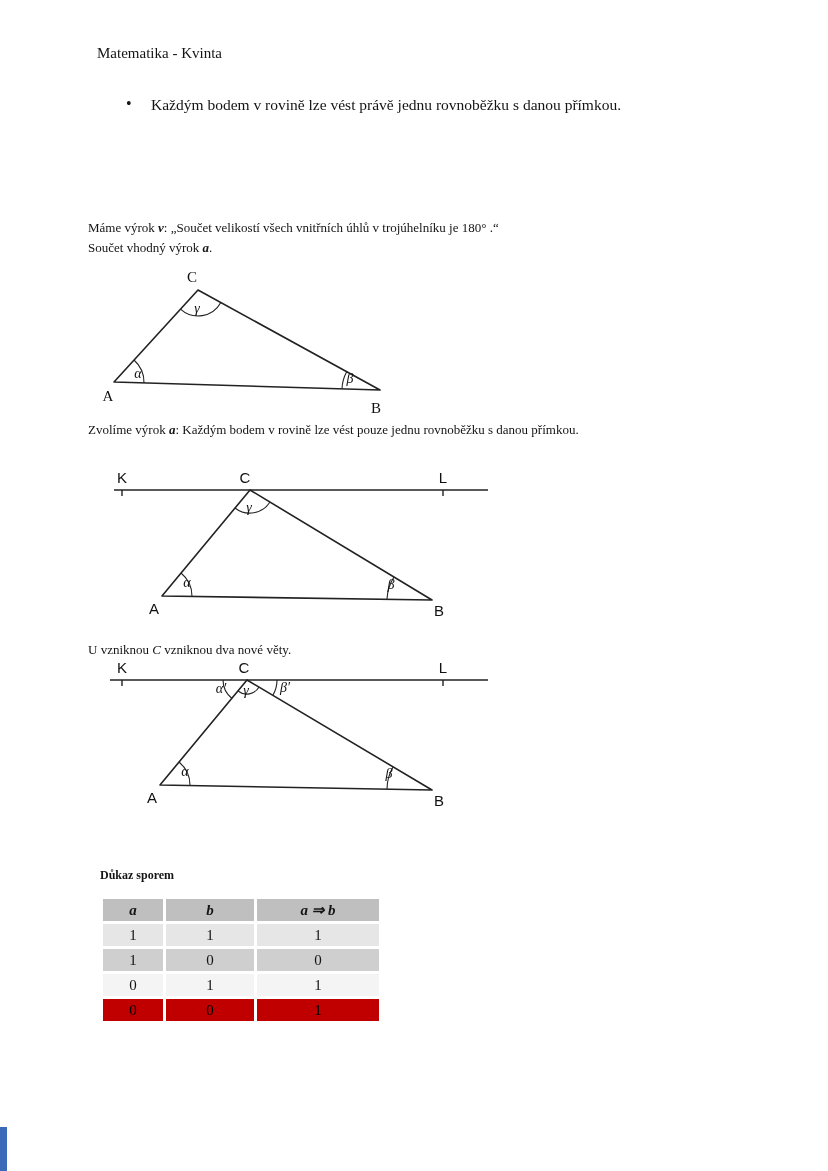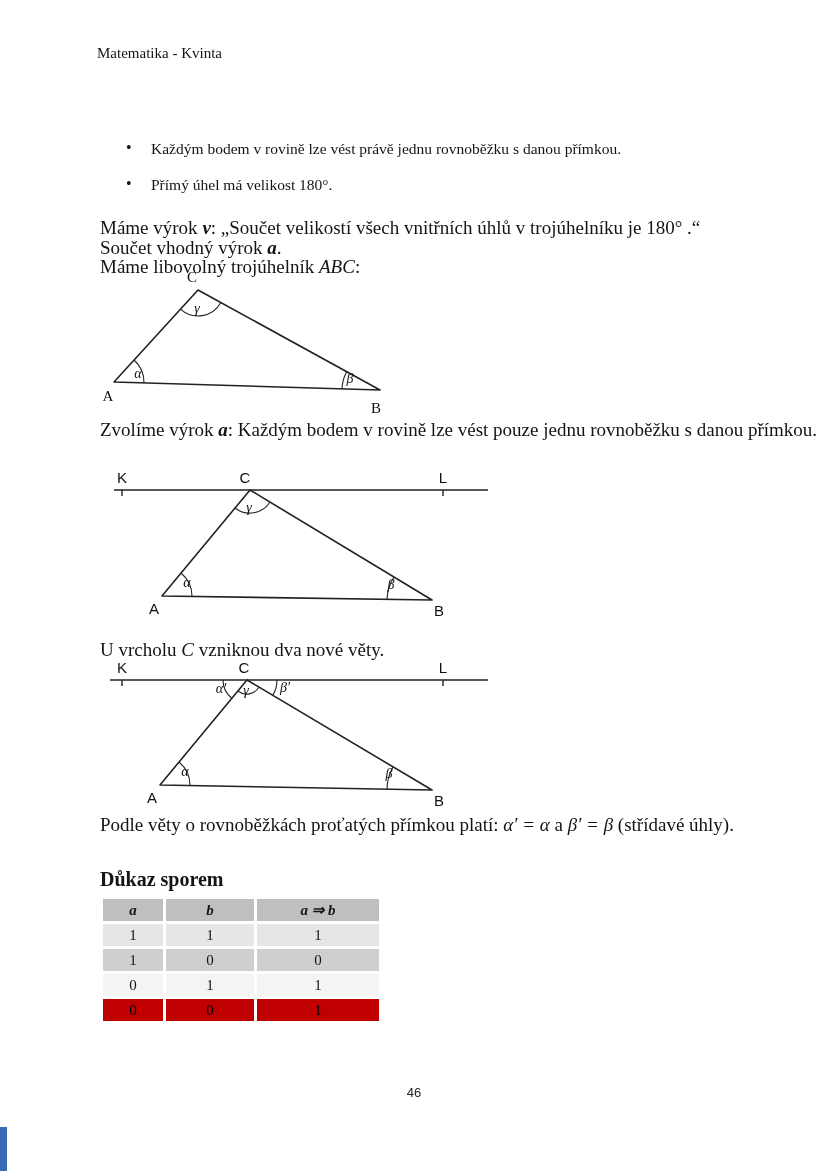--- a/index.html
+++ b/index.html
@@ -3,25 +3,25 @@
 <meta charset="utf-8">
 <style>
   * { margin:0; padding:0; box-sizing:border-box; }
   html,body { background:#ffffff; }
   .page {
     position:relative; width:828px; height:1171px; background:#fff;
     font-family:"Liberation Serif", serif; color:#141414; overflow:hidden;
   }
   .doc-header { position:absolute; left:97px; top:45px; font-size:15px; }
 
-  .bullets { position:absolute; left:124px; top:94px; width:592px; list-style:none;margin-top:44px; }
+  .bullets { position:absolute; left:124px; top:94px; width:592px; list-style:none; }
   .bullets li { position:relative; padding-left:27px; margin-bottom:15px; font-size:15.5px; line-height:21px; }
   .bullets li::before { content:"\2022"; position:absolute; left:2px; top:-1px; font-size:16px; }
 
-  .para { position:absolute; left:100px; font-size:19px; }
+  .para { position:absolute; left:88px; font-size:13px; }
   .para .line { line-height:19.5px; white-space:nowrap; }
   .intro { top:218px; }
   .choice { top:420px; }
   .choice .line { line-height:20px;text-align:center; }
   .note  { top:640px; }
   .conclusion { top:812px; }
   .conclusion .line { line-height:26px; }
 
   .bi { font-style:italic; font-weight:bold; }
   .it { font-style:italic; }
@@ -31,21 +31,21 @@
   .d1 { left:100px; top:268px; }
   .d2 { left:108px; top:468px; }
   .d3 { left:108px; top:660px; }
   .stroke { fill:none; stroke:#222; stroke-width:1.6; stroke-linejoin:round; }
   .arc { fill:none; stroke:#222; stroke-width:1.1; }
   .tick { stroke:#222; stroke-width:1.4; }
   .vls { font:15px "Liberation Serif", serif; fill:#111; }
   .vl  { font:15px "Liberation Sans", sans-serif; fill:#111; }
   .gl  { font:italic 14px "Liberation Serif", serif; fill:#111; }
 
-  .proof-heading { position:absolute; left:100px; top:868px; font-size:20px; font-weight:bold; }
+  .proof-heading { position:absolute; left:100px; top:868px; font-size:12px; font-weight:bold; }
 
   .truth-table { position:absolute; left:100px; top:896px; border-collapse:separate; border-spacing:3px; }
   .truth-table th, .truth-table td { text-align:center; font-size:15px; height:22px; padding:0 6px; }
   .truth-table th { background:var(--table-header-bg,#bfbfbf); font-style:italic; font-weight:bold; }
   .row-a td { background:var(--table-row-light,#e6e6e6); }
   .row-b td { background:var(--table-row-medium,#cfcfcf); }
   .row-c td { background:var(--table-row-lighter,#f4f4f4); }
   .row-hl td { background:var(--highlight-row,#c00000); color:#000; }
 
   .page-number { position:absolute; left:0; top:1085px; width:828px; text-align:center;
@@ -55,27 +55,25 @@
 </style>
 </head>
 <body>
 
 <div class="page">
 
   <div class="doc-header">Matematika - Kvinta</div>
 
   <ul class="bullets">
     <li><span>Každým bodem v rovině lze vést právě jednu rovnoběžku s danou přímkou.</span></li>
-    <li><span>Přímý úhel má velikost 180°.</span></li>
   </ul>
 
   <div class="para intro">
     <div class="line"><span>Máme výrok </span><span class="bi">v</span><span>: „Součet velikostí všech vnitřních úhlů v trojúhelníku je 180° .“</span></div>
     <div class="line"><span>Součet vhodný výrok </span><span class="bi">a</span><span>.</span></div>
-    <div class="line"><span>Máme libovolný trojúhelník </span><span class="it">ABC</span><span>:</span></div>
   </div>
 
   <svg class="diagram d1" width="300" height="150" viewBox="0 0 300 150">
     <path class="stroke" d="M14,114 L98,22 L280,122 Z"></path>
     <path class="arc" d="M80.5,41.2 A26,26 0 0 0 120.8,34.5"></path>
     <path class="arc" d="M44,115 A30,30 0 0 0 34,92"></path>
     <path class="arc" d="M242,120.9 A38,38 0 0 1 246.7,103.7"></path>
     <text class="vls" x="92" y="14" text-anchor="middle">C</text>
     <text class="vls" x="8" y="133" text-anchor="middle">A</text>
     <text class="vls" x="276" y="145" text-anchor="middle">B</text>
@@ -100,21 +98,21 @@
     <text class="vl" x="137" y="15" text-anchor="middle">C</text>
     <text class="vl" x="335" y="15" text-anchor="middle">L</text>
     <text class="vl" x="46" y="146" text-anchor="middle">A</text>
     <text class="vl" x="331" y="148" text-anchor="middle">B</text>
     <text class="gl" x="141" y="44" text-anchor="middle">γ</text>
     <text class="gl" x="79" y="119" text-anchor="middle">α</text>
     <text class="gl" x="283" y="121" text-anchor="middle">β</text>
   </svg>
 
   <div class="para note">
-    <div class="line"><span>U vrcholu </span><span class="it">C</span><span> vzniknou dva nové věty.</span></div>
+    <div class="line"><span>U vzniknou </span><span class="it">C</span><span> vzniknou dva nové věty.</span></div>
   </div>
 
   <svg class="diagram d3" width="390" height="150" viewBox="0 0 390 150">
     <path class="stroke" d="M2,20 L380,20"></path>
     <line class="tick" x1="14" y1="20" x2="14" y2="26"></line>
     <line class="tick" x1="335" y1="20" x2="335" y2="26"></line>
     <path class="stroke" d="M52,125 L139,20 L324,130 Z"></path>
     <path class="arc" d="M115,20 A24,24 0 0 0 124,38.5"></path>
     <path class="arc" d="M130,31 A14,14 0 0 0 151,27"></path>
     <path class="arc" d="M165,35 A30,30 0 0 0 169,20"></path>
@@ -126,21 +124,20 @@
     <text class="vl" x="44" y="143" text-anchor="middle">A</text>
     <text class="vl" x="331" y="146" text-anchor="middle">B</text>
     <text class="gl" x="113" y="33" text-anchor="middle">α′</text>
     <text class="gl" x="138" y="35" text-anchor="middle">γ</text>
     <text class="gl" x="177" y="32" text-anchor="middle">β′</text>
     <text class="gl" x="77" y="116" text-anchor="middle">α</text>
     <text class="gl" x="281" y="118" text-anchor="middle">β</text>
   </svg>
 
   <div class="para conclusion">
-    <div class="line"><span>Podle věty o rovnoběžkách proťatých přímkou platí: </span><span class="math">α′ = α</span><span> a </span><span class="math">β′ = β</span><span> (střídavé úhly).</span></div>
   </div>
 
   <div class="proof-heading">Důkaz sporem</div>
 
   <table class="truth-table">
     <colgroup>
       <col style="width:60px">
         <col style="width:88px">
         <col style="width:122px">
     </colgroup>
@@ -168,17 +165,16 @@
         <td>1</td>
       </tr>
       <tr class="row-hl">
         <td>0</td>
         <td>0</td>
         <td>1</td>
       </tr>
     </tbody>
   </table>
 
-  <div class="page-number">46</div>
 
   <div class="accent-bar"></div>
 
 </div>
 
 </body></html>

